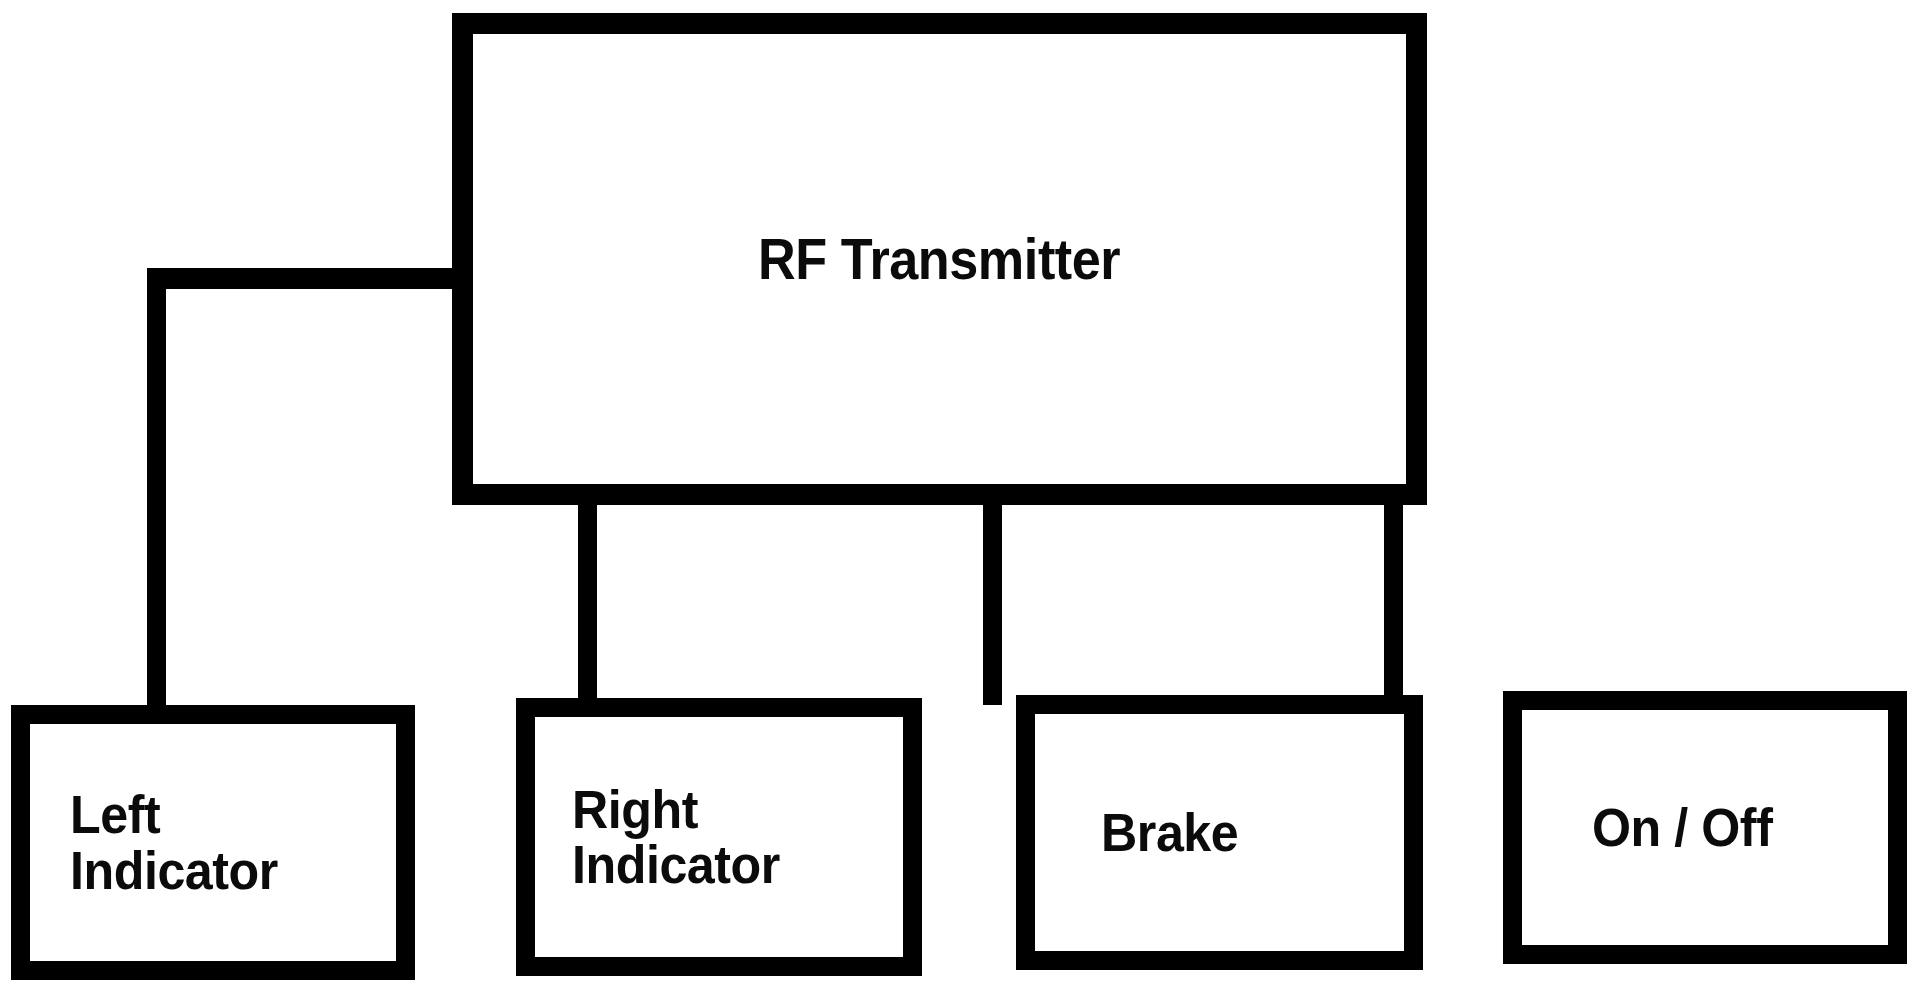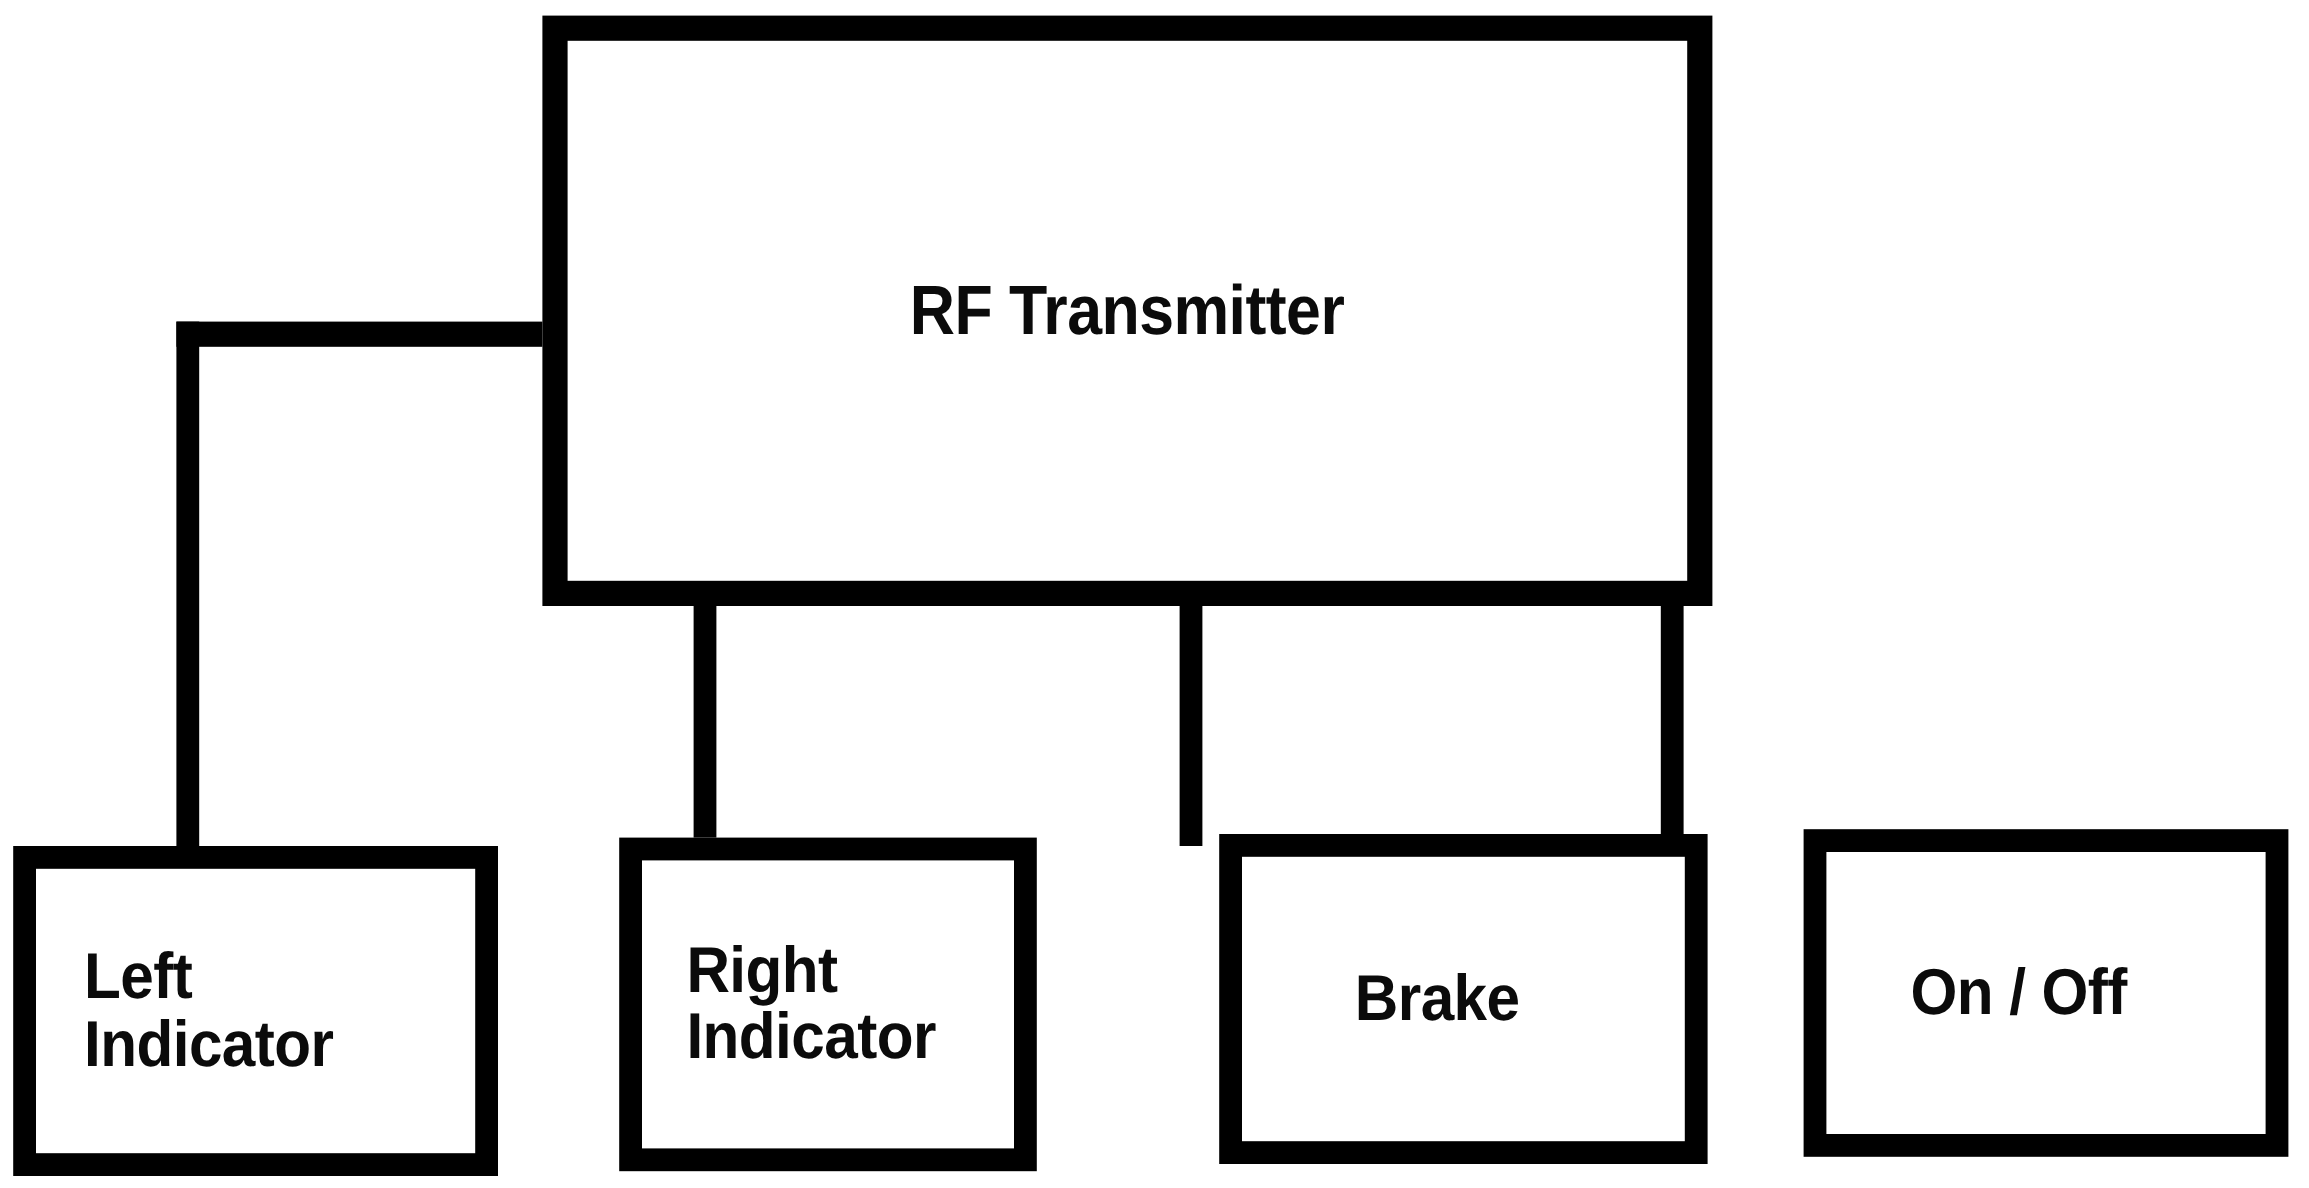--- a/index.html
+++ b/index.html
@@ -64,32 +64,32 @@
     top: 705px;
     width: 404px;
     height: 275px;
     padding-left: 40px;
   }
   #box-left-indicator .node-label { font-size: 54px; }
 
   #box-right-indicator {
     left: 516px;
     top: 698px;
-    width: 348px;
+    width: 406px;
     height: 278px;
     padding-left: 37px;
   }
   #box-right-indicator .node-label { font-size: 54px; }
 
   #box-brake {
     left: 1016px;
     top: 695px;
     width: 407px;
     height: 275px;
-    padding-left: 94px;
+    padding-left: 66px;
   }
   #box-brake .node-label { font-size: 54px; }
 
   #box-on-off {
     left: 1503px;
     top: 691px;
     width: 404px;
     height: 273px;
     padding-left: 70px;
     justify-content: center;

